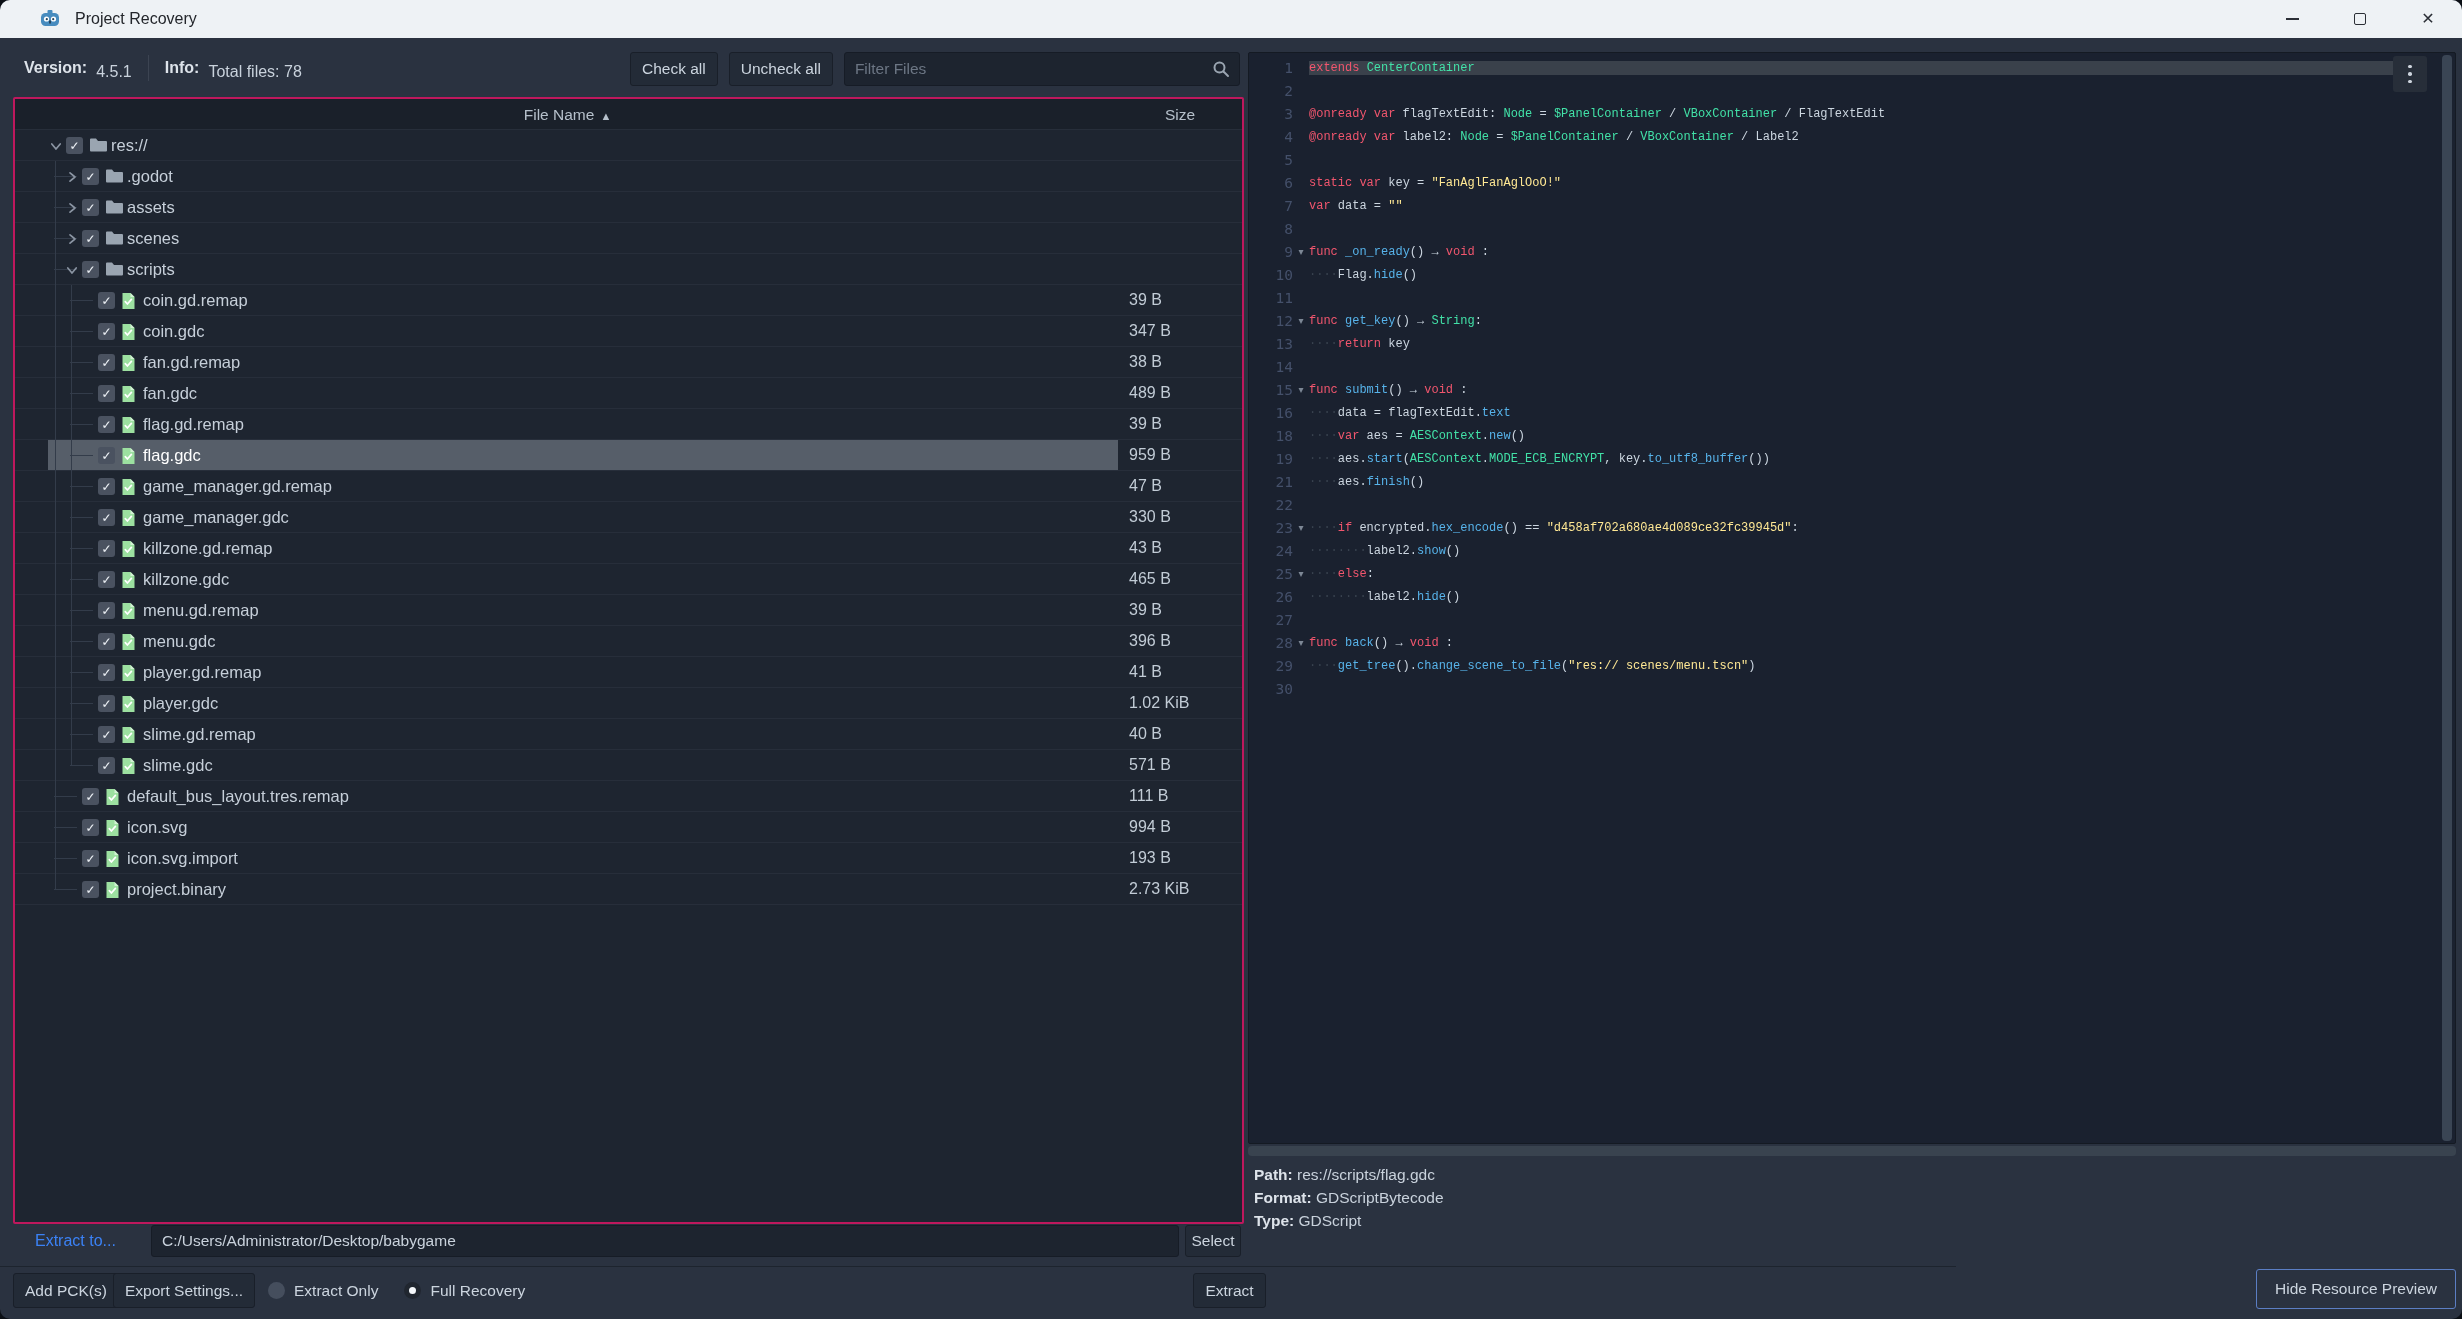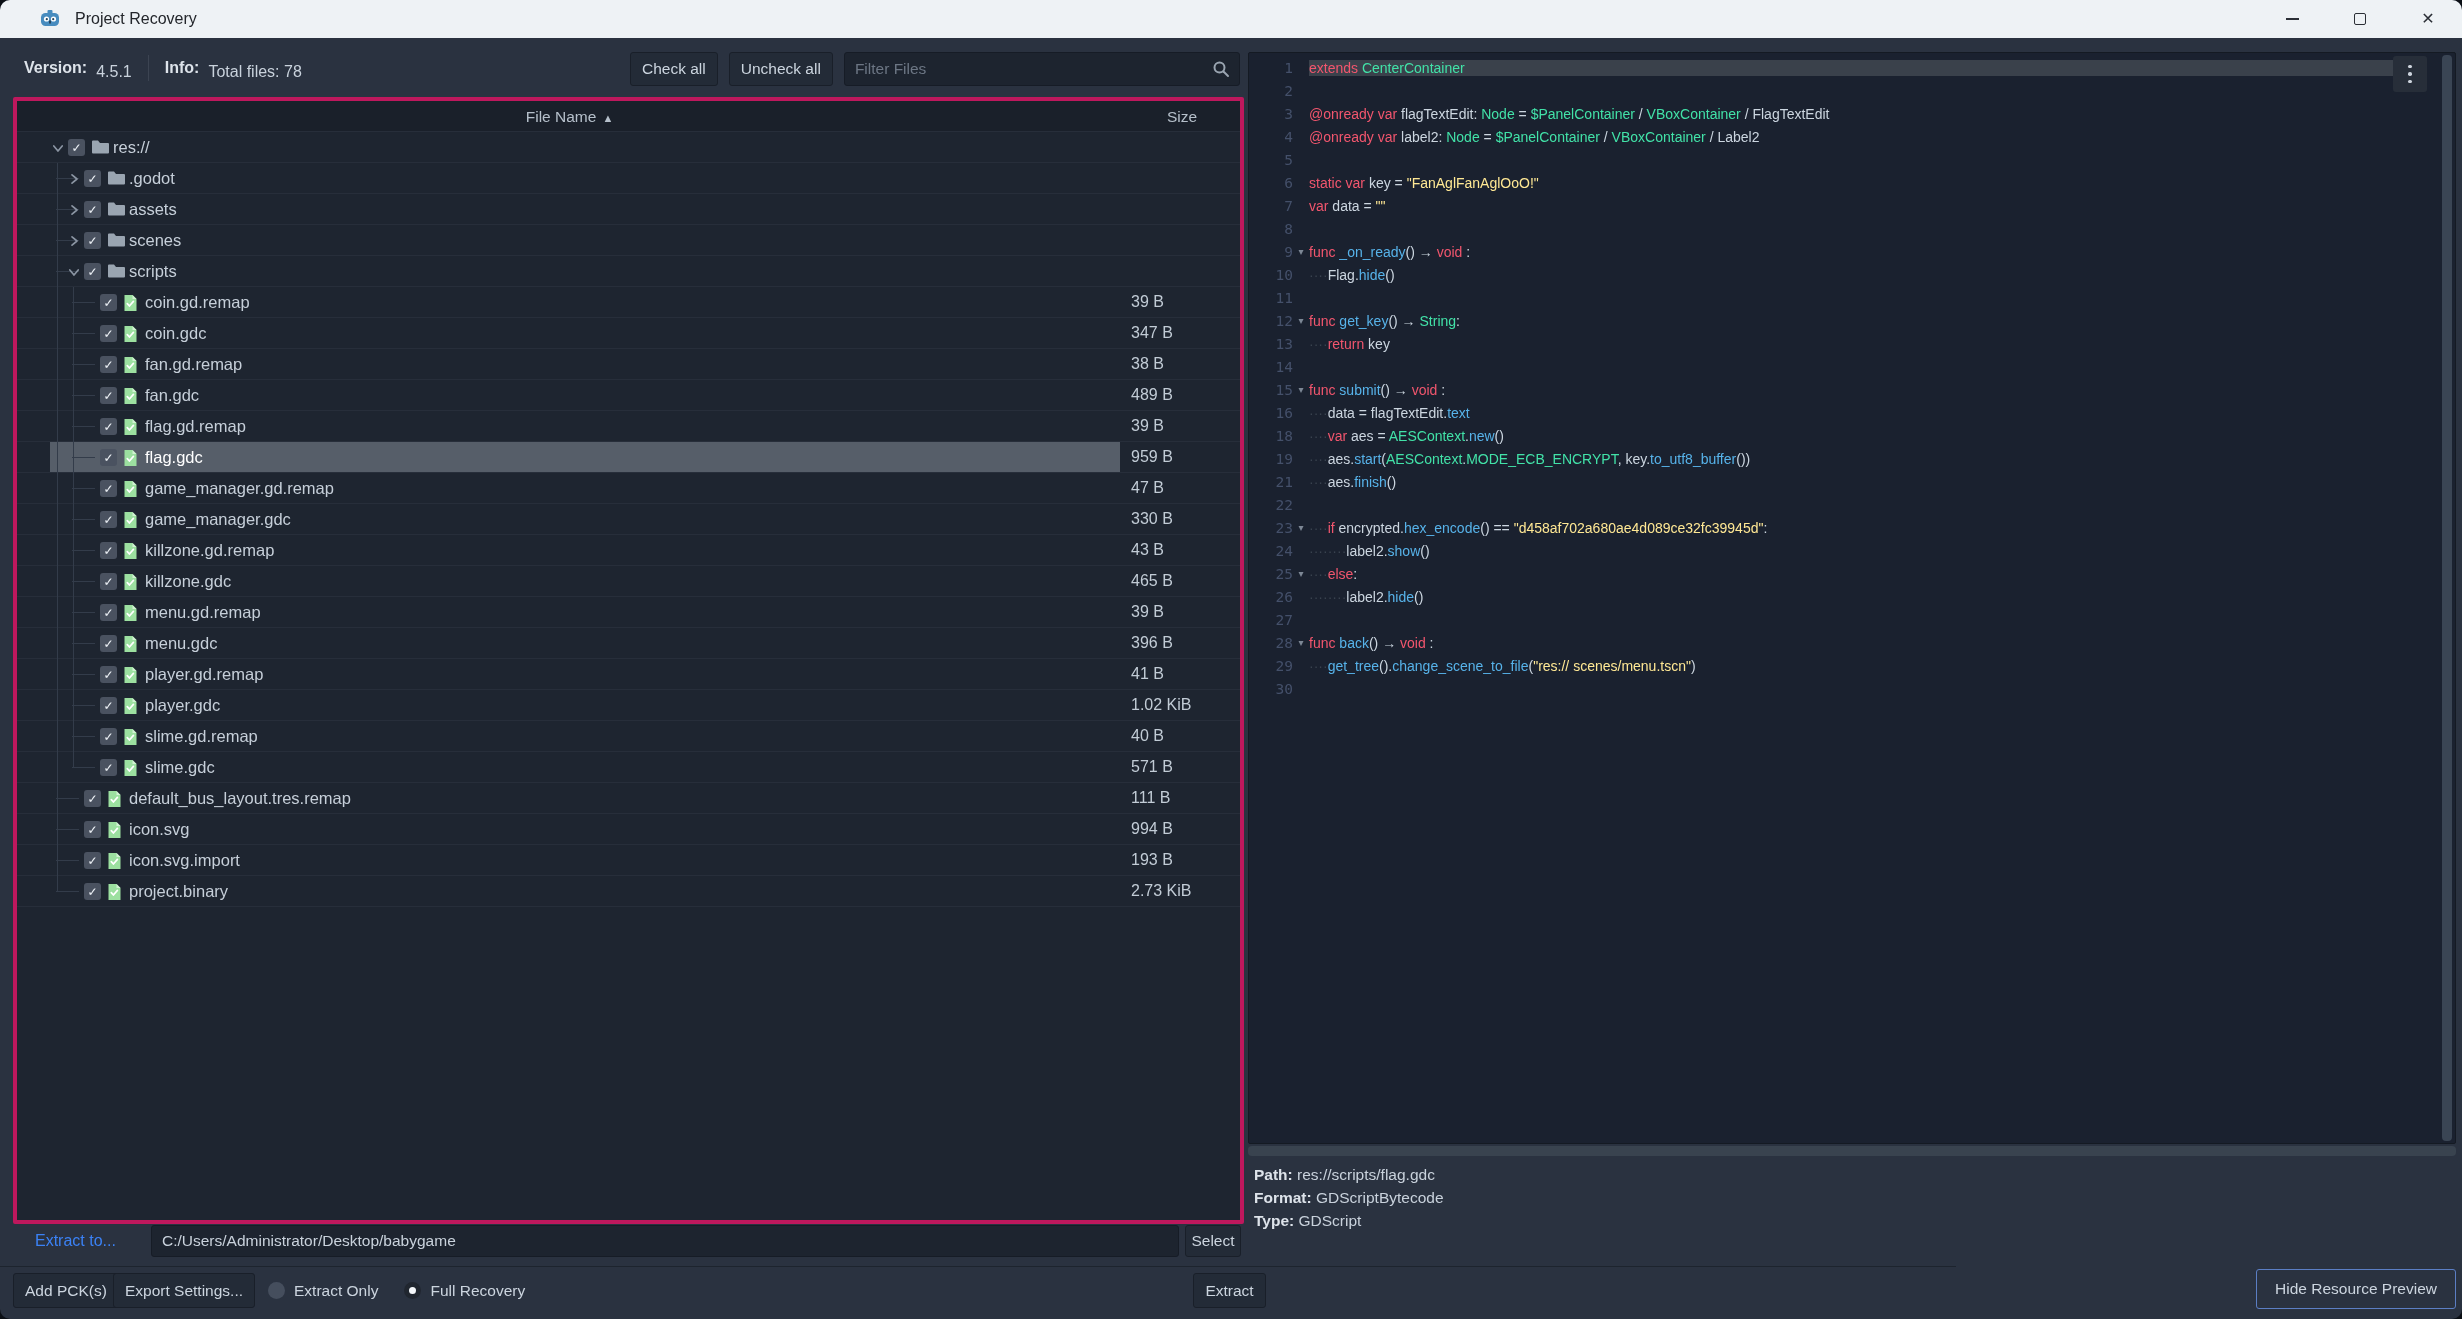--- a/index.html
+++ b/index.html
@@ -31,21 +31,21 @@
   .toolbar-right{position:absolute;left:630px;top:52px;width:610px;height:34px;display:flex;gap:11px;}
   .btn{background:#232b37;border:1px solid #191f29;border-radius:3px;color:#ccd5df;
     font-size:15.5px;display:inline-flex;align-items:center;justify-content:center;padding:16px 11px;cursor:default;}
   .filter-wrap{position:relative;flex:1;}
   .filter-wrap input{width:100%;height:34px;background:#1d242f;border:1px solid #161c26;border-radius:3px;
     color:#c9d2dc;font-size:15.5px;padding:0 34px 0 10px;font-family:"Liberation Sans",sans-serif;outline:none;}
   .filter-wrap input::placeholder{color:#6c7684;}
   .search-ic{position:absolute;right:9px;top:7px;}
   
   .tree-panel{position:absolute;left:13px;top:97px;width:1231px;height:1127px;background:#1e2530;
-    border:4px solid #be185d;border-radius:2px;overflow:hidden;}
+    border:2px solid #be185d;border-radius:2px;overflow:hidden;}
   .tree-header{position:relative;height:31px;background:#1a202a;border-bottom:1px solid #272e3a;
     font-size:15.5px;color:#b6c0cb;}
   .th-name{position:absolute;left:0;top:0;width:1105px;text-align:center;line-height:31px;}
   .th-size{position:absolute;left:1105px;top:0;width:120px;text-align:center;line-height:31px;}
   .sort-arrow{font-size:11px;margin-left:6px;}
   #tree-body{position:relative;}
   .trow{position:relative;height:31px;border-bottom:1px solid #272e3a;font-size:16.5px;color:#c6cfd9;}
   .trow.sel{background:linear-gradient(90deg,transparent 33px,var(--selection) 33px,var(--selection) 1103px,transparent 1103px);}
   .trow.sel .lbl{color:#ffffff;}
   .trow .arrow{position:absolute;top:9px;width:14px;height:14px;display:flex;}
@@ -63,22 +63,22 @@
     border:1px solid #161c26;border-radius:3px;color:#c9d2dc;font-size:15.5px;padding:0 10px;
     font-family:"Liberation Sans",sans-serif;outline:none;}
   .extract-row .btn{position:absolute;left:1185px;top:0;width:56px;height:32px;padding:0;}
   
   .code-area{position:absolute;left:1248px;top:52px;width:1208px;height:1092px;background:#1a212f;
     border:1px solid #141a23;border-radius:2px;overflow:hidden;}
   #code-lines{position:absolute;left:0;top:3px;width:100%;}
   .cline{display:flex;height:23px;align-items:center;}
   .gut{width:44px;text-align:right;font-family:"DejaVu Sans Mono",monospace;font-size:14.5px;color:#44506a;flex:none;}
   .fold{width:16px;text-align:center;font-size:10px;color:#7d8795;flex:none;line-height:23px;}
-  .ccontent{flex:1;margin-right:46px;white-space:pre;font-family:Liberation Sans, sans-serif;
-    font-size:14px;color:var(--code_text);}
+  .ccontent{flex:1;margin-right:46px;white-space:pre;font-family:Liberation Mono, monospace;
+    font-size:12px;color:var(--code_text);}
   .ccontent.hl{background:#3a414b;}
   .c-kw{color:var(--keyword);}
   .c-ty{color:var(--type);}
   .c-fn{color:var(--function);}
   .c-st{color:var(--string);}
   .c-tx{color:var(--code_text);}
   .c-ws{color:#39424f;}
   .menu-dots{position:absolute;right:28px;top:3px;width:34px;height:36px;background:#272e39;border-radius:3px;
     display:flex;flex-direction:column;align-items:center;justify-content:center;gap:4px;}
   .menu-dots i{width:3.5px;height:3.5px;border-radius:50%;background:#cdd4dd;}

